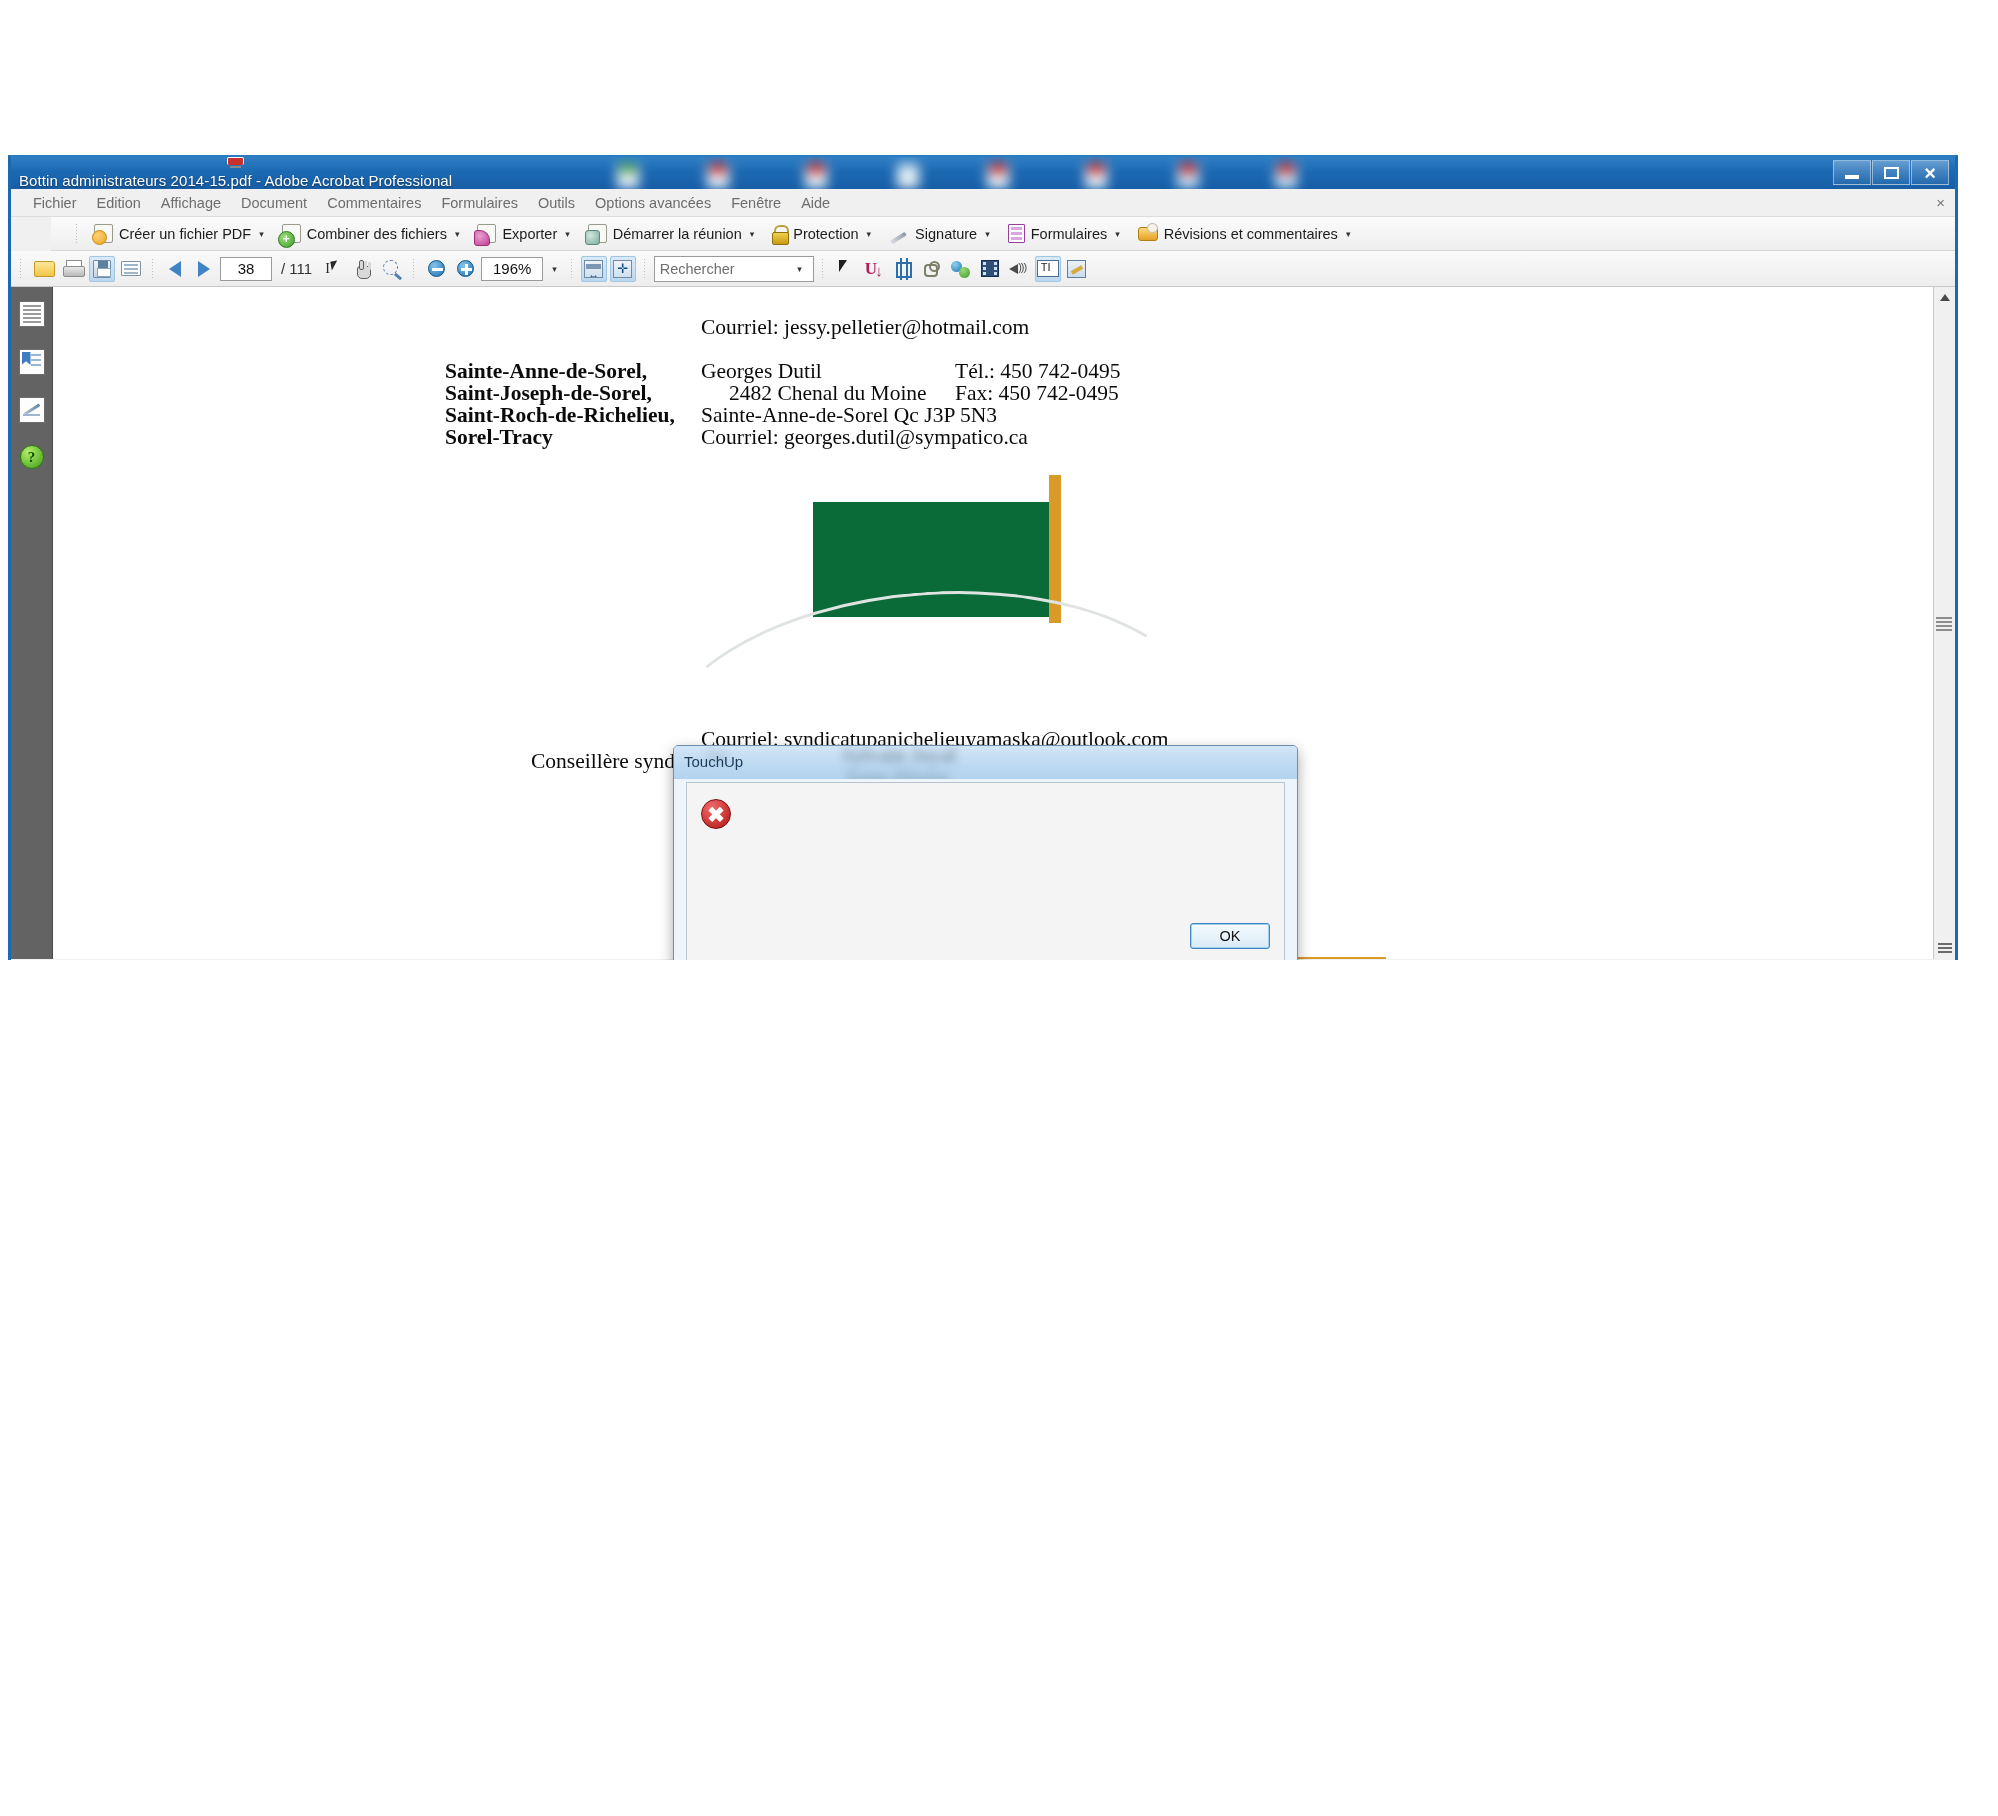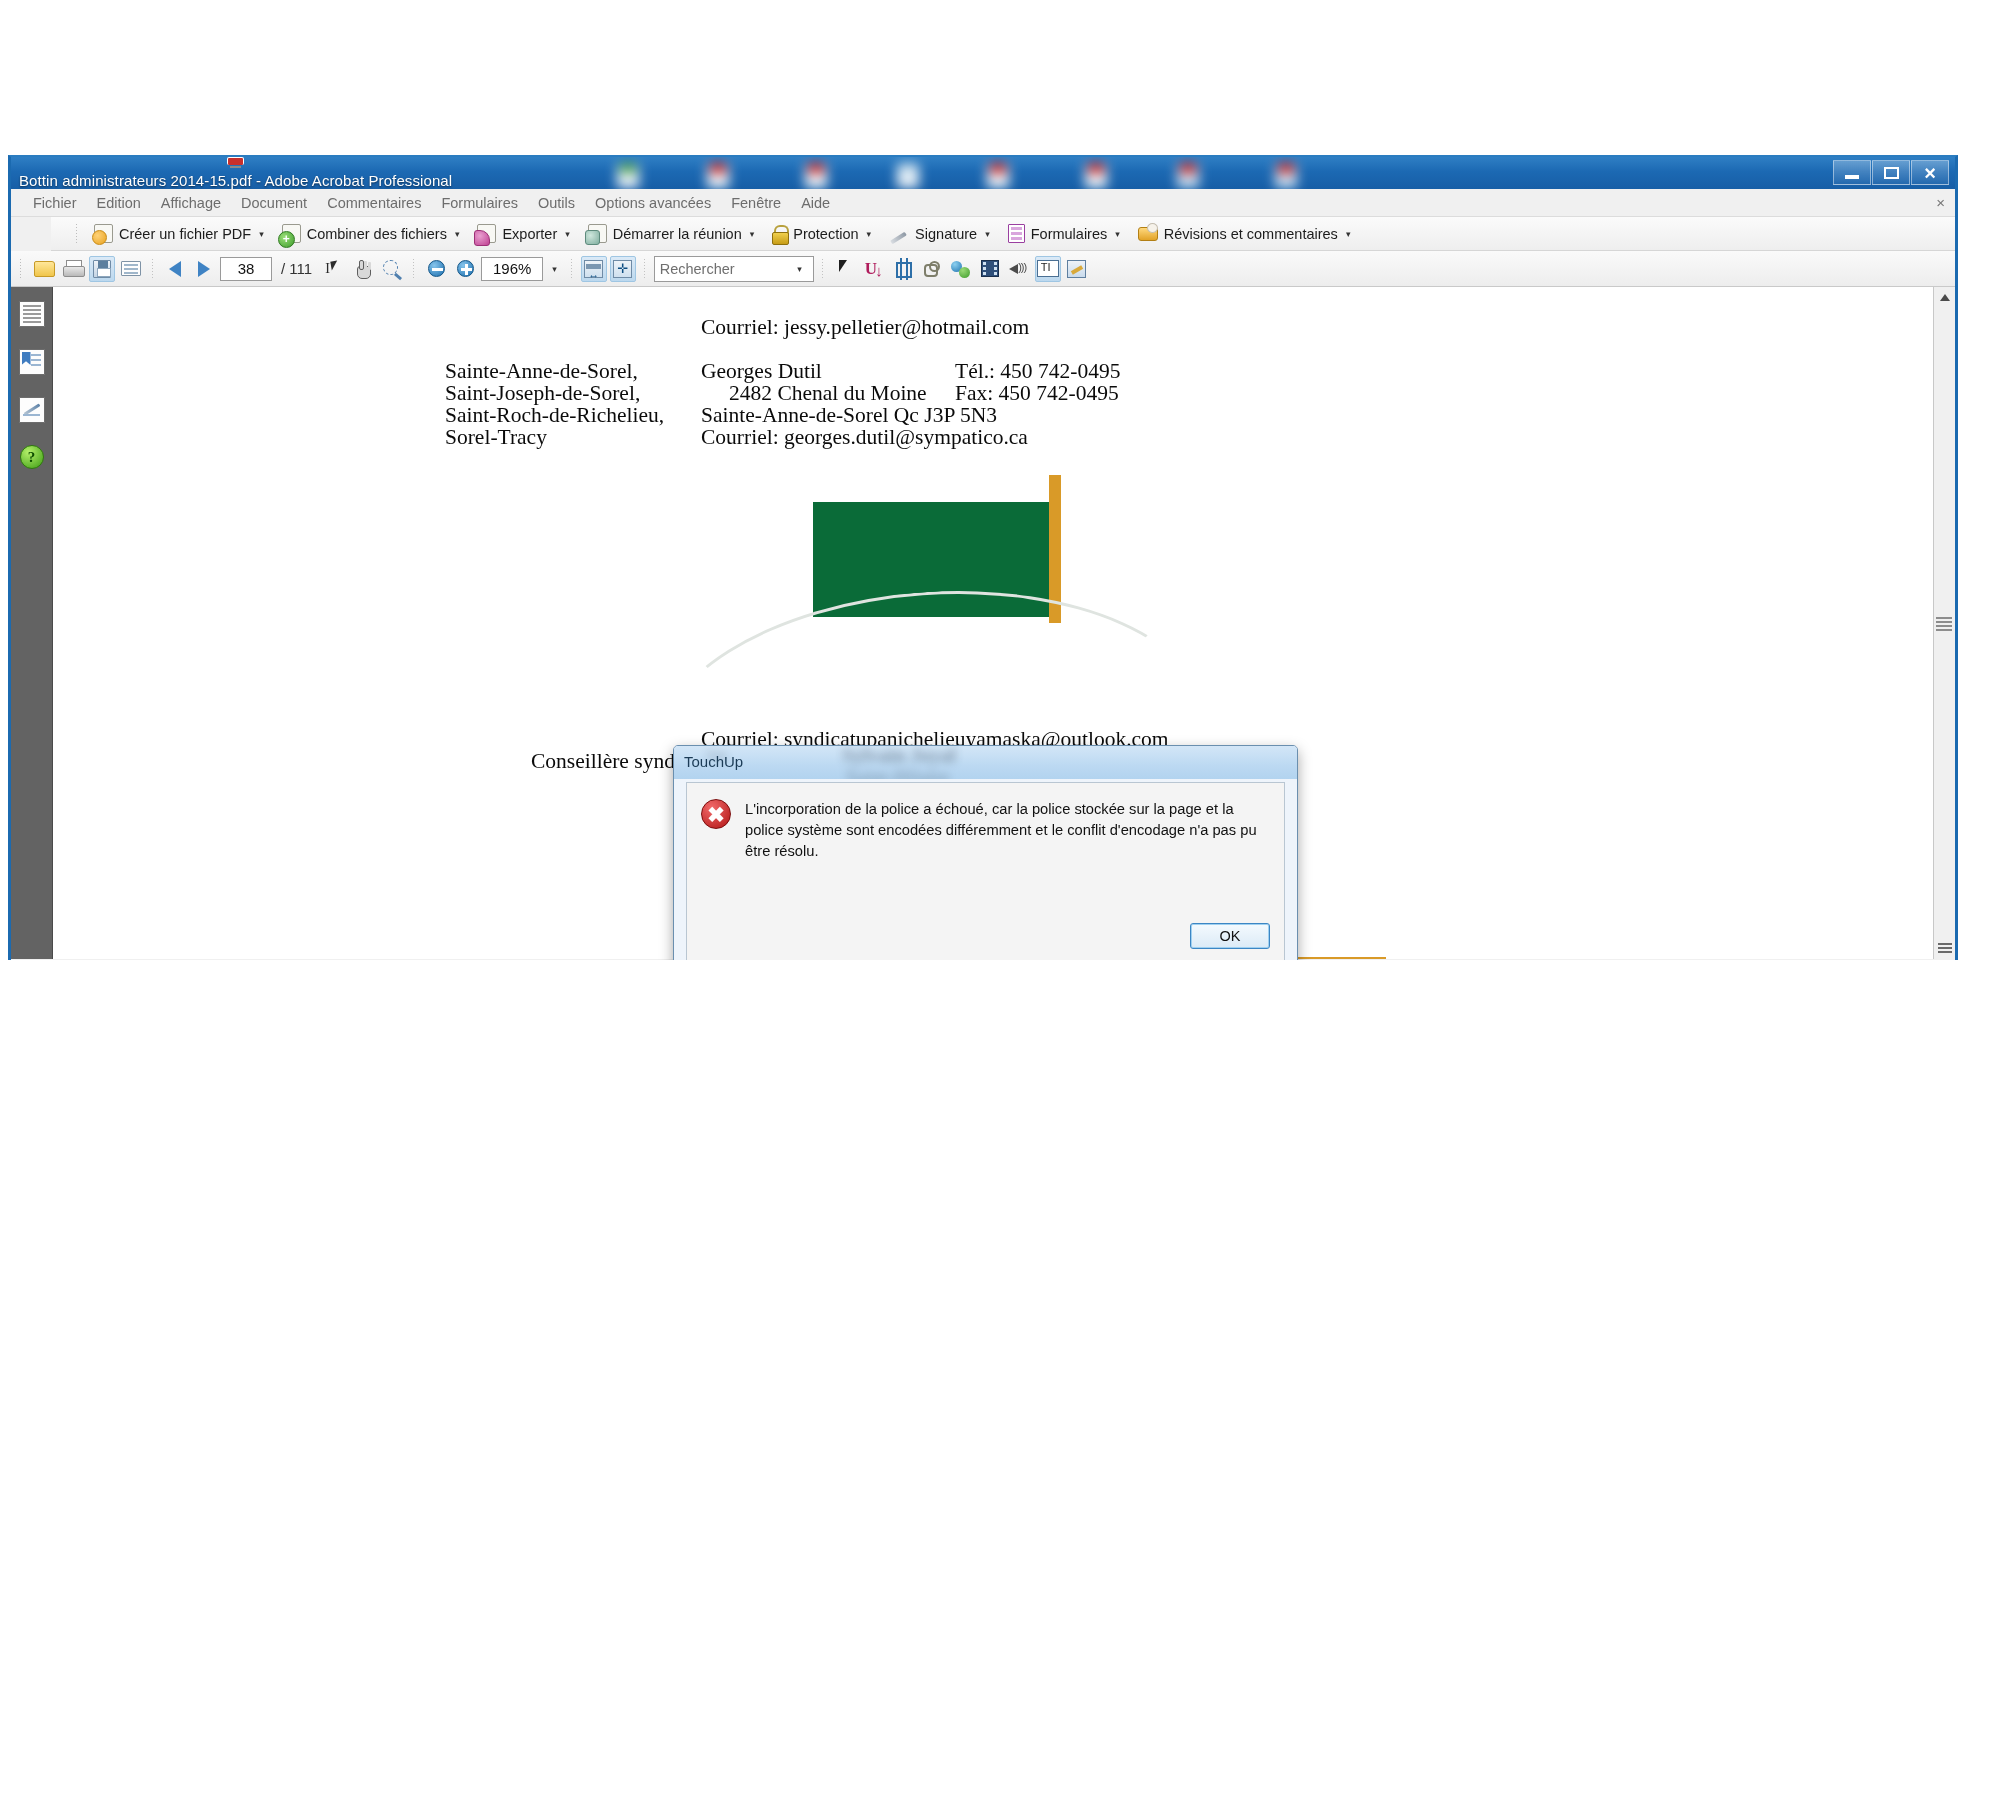--- a/index.html
+++ b/index.html
@@ -280,21 +280,21 @@
     position: relative; flex: 1; background: #ffffff; overflow: hidden;
   }
 
   
   #pdf-page { position: absolute; inset: 0; background: #fff; }
   .doc-text {
     position: absolute; font-family: "Liberation Serif", serif;
     color: #0b0b0b; white-space: nowrap;
   }
   .s21 { font-size: 21.5px; }
-  .s21b { font-size: 21.5px; font-weight: normal; }
+  .s21b { font-size: 21.5px; font-weight: bold; }
 
   #green-block {
     position: absolute; left: 760px; top: 215px; width: 240px; height: 115px;
     background: #0a6b38;
   }
   #gold-vbar {
     position: absolute; left: 996px; top: 188px; width: 12px; height: 148px;
     background: #d99a28;
   }
   #gold-hbar {
@@ -654,21 +654,20 @@
         <div class="gt" style="left:32px; top:2px; font-size:15px;">Tél.</div>
         <div class="gt" style="left:168px; top:-2px; font-weight:bold;">Sylvain Joyal</div>
         <div class="gt" style="left:172px; top:20px;">Saint-Hilaire</div>
       </div>
       <div id="dlg-title">TouchUp</div>
     </div>
 
     <div id="dlg-body">
       <div id="dlg-msg-row">
         <div id="error-icon">✖</div>
-        <div id="dlg-msg">L'incorporation de la police a échoué, car la police stockée sur la page et la police système sont encodées différemment et le conflit d'encodage n'a pas pu être résolu.</div>
       </div>
       <div id="dlg-btn-row">
         <div id="ok-button">OK</div>
       </div>
     </div>
   </div>
 
 </div>
 
 </body></html>

